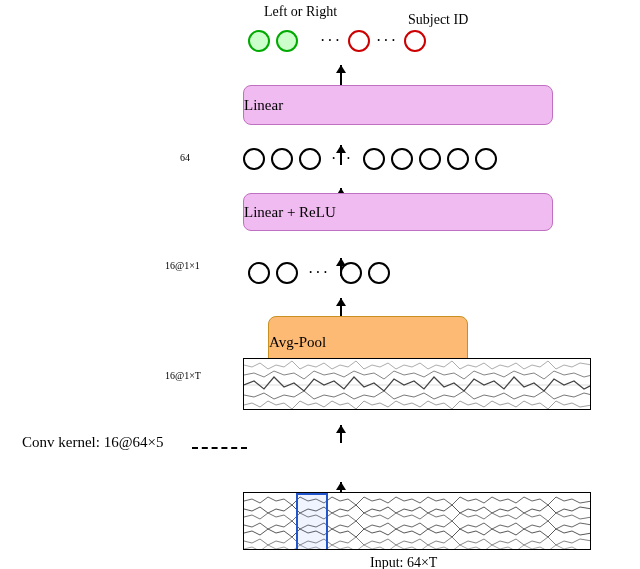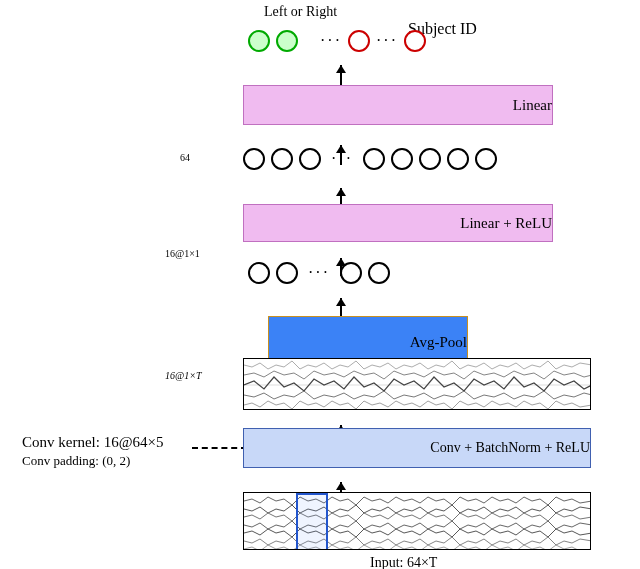--- a/index.html
+++ b/index.html
@@ -20,24 +20,24 @@
     
     .label {
       position: absolute;
       font-size: 10px;
       white-space: nowrap;
     }
 
     
     .box {
       position: absolute;
-      border-radius: 0;
+      border-radius: 8px;
       display: flex;
       align-items: center;
-      justify-content: flex-end;
+      justify-content: flex-start;
       font-size: 15px;
       font-weight: normal;
     }
 
     
     .circles-row {
       position: absolute;
       display: flex;
       align-items: center;
       gap: 6px;
@@ -89,21 +89,21 @@
       top: 0; left: 0;
     }
 
   </style>
 </head>
 <body>
 
 <div class="diagram-container">
 
   <div class="label" style="left:264px; top:4px; font-size:14px;">Left or Right</div>
-  <div class="label" style="left:408px; top:20px; font-size:16px;">Subject ID</div>
+  <div class="label" style="left:408px; top:12px; font-size:14px;">Subject ID</div>
 
   <div class="circles-row" style="left:248px; top:30px;">
     <div class="circle green"></div>
     <div class="circle green"></div>
   </div>
 
   <div class="circles-row" style="left:320px; top:30px;">
     <span class="dots">···</span>
     <div class="circle red-outline"></div>
     <span class="dots">···</span>
@@ -127,66 +127,62 @@
     <span class="dots" style="margin:0 4px;">···</span>
     <div class="circle black"></div>
     <div class="circle black"></div>
     <div class="circle black"></div>
     <div class="circle black"></div>
     <div class="circle black"></div>
   </div>
 
   <div class="arrow-up" style="left:340px; top:188px; height:18px;"></div>
 
-  <div class="box" style="left:243px; top:204px; width:310px; height:38px; background:#f0bbf0; border:1.5px solid #c070c0;padding-left:24px;">
+  <div class="box" style="left:243px; top:193px; width:310px; height:38px; background:#f0bbf0; border:1.5px solid #c070c0;">
     <span>Linear + ReLU</span>
   </div>
 
   <div class="arrow-up" style="left:340px; top:258px; height:18px;"></div>
 
-  <div class="label" style="left:165px; top:248px;">16@1×1</div>
+  <div class="label" style="left:165px; top:260px;">16@1×1</div>
   <div class="circles-row" style="left:248px; top:262px;">
     <div class="circle black"></div>
     <div class="circle black"></div>
     <span class="dots" style="margin:0 4px;">···</span>
     <div class="circle black"></div>
     <div class="circle black"></div>
   </div>
 
   <div class="arrow-up" style="left:340px; top:298px; height:18px;"></div>
 
-  <div class="box" style="left:268px; top:316px; width:200px; height:52px; background:#3b82f6; border:1.5px solid #c89020;">
+  <div class="box" style="left:268px; top:316px; width:200px; height:52px; background:#fdba74; border:1.5px solid #c89020;">
     <span>Avg-Pool</span>
   </div>
 
   <div class="arrow-up" style="left:340px; top:364px; height:18px;"></div>
 
-  <div class="label" style="left:165px; top:370px;font-style:italic;">16@1×T</div>
+  <div class="label" style="left:165px; top:370px;">16@1×T</div>
   <div class="signal-box" style="left:243px; top:358px; width:348px; height:52px;">
     <svg class="signal-svg" width="348" height="52">
 
       <line x1="0" y1="26" x2="348" y2="26" stroke="#bbb" stroke-width="0.5"></line>
       <polyline points="0,26 10,22 20,30 30,18 40,28 50,24 60,32 70,20 80,26 90,22 100,30 110,18 120,28 130,24 140,32 150,20 160,26 170,22 180,30 190,18 200,28 210,24 220,32 230,20 240,26 250,22 260,30 270,18 280,28 290,24 300,32 310,20 320,26 330,22 340,30 348,26" fill="none" stroke="#444" stroke-width="1.2"></polyline>
       <polyline points="0,16 10,14 20,18 30,12 40,16 50,14 60,20 70,12 80,16 90,14 100,18 110,12 120,16 130,14 140,20 150,12 160,16 170,14 180,18 190,12 200,16 210,14 220,20 230,12 240,16 250,14 260,18 270,12 280,16 290,14 300,20 310,12 320,16 330,14 340,18 348,16" fill="none" stroke="#666" stroke-width="0.8"></polyline>
       <polyline points="0,36 10,38 20,34 30,40 40,36 50,38 60,32 70,40 80,36 90,38 100,34 110,40 120,36 130,38 140,32 150,40 160,36 170,38 180,34 190,40 200,36 210,38 220,32 230,40 240,36 250,38 260,34 270,40 280,36 290,38 300,32 310,40 320,36 330,38 340,34 348,36" fill="none" stroke="#555" stroke-width="0.8"></polyline>
       <polyline points="0,46 8,44 16,48 24,42 32,46 40,44 48,50 56,42 64,46 72,44 80,48 88,42 96,46 104,44 112,50 120,42 128,46 136,44 144,48 152,42 160,46 168,44 176,48 184,42 192,46 200,44 208,50 216,42 224,46 232,44 240,48 248,42 256,46 264,44 272,48 280,42 288,46 296,44 304,50 312,42 320,46 328,44 336,48 348,46" fill="none" stroke="#777" stroke-width="0.7"></polyline>
       <polyline points="0,6 8,8 16,4 24,10 32,6 40,8 48,2 56,10 64,6 72,8 80,4 88,10 96,6 104,8 112,2 120,10 128,6 136,8 144,4 152,10 160,6 168,8 176,4 184,10 192,6 200,8 208,2 216,10 224,6 232,8 240,4 248,10 256,6 264,8 272,4 280,10 288,6 296,8 304,2 312,10 320,6 328,8 336,4 348,6" fill="none" stroke="#888" stroke-width="0.7"></polyline>
     </svg>
   </div>
 
   <div class="arrow-up" style="left:340px; top:425px; height:18px;"></div>
 
   <div class="label" style="left:22px; top:434px; font-size:15px;">Conv kernel: 16@64×5</div>
-  <div class="label" style="left:22px; top:453px; font-size:13px;">Conv padding: (0, 2)</div>
 
   <div style="position:absolute; left:192px; top:447px; width:55px; border-top:2px dashed black;"></div>
 
-  <div class="box" style="left:243px; top:428px; width:348px; height:40px; background:#c8d8f8; border:1.5px solid #4060b0; font-size:14px;">
-    <span>Conv + BatchNorm + ReLU</span>
-  </div>
 
   <div class="arrow-up" style="left:340px; top:482px; height:18px;"></div>
 
   <div class="signal-box" style="left:243px; top:492px; width:348px; height:58px;">
 
     <div style="position:absolute; left:52px; top:0; width:32px; height:58px; border:2px solid #2255cc; background:rgba(100,150,255,0.10); z-index:2;"></div>
     <svg class="signal-svg" width="348" height="58">
 
       <polyline points="0,8 8,6 16,10 24,4 32,8 40,6 48,12 56,4 64,8 72,6 80,10 88,4 96,8 104,6 112,12 120,4 128,8 136,6 144,10 152,4 160,8 168,6 176,10 184,4 192,8 200,6 208,12 216,4 224,8 232,6 240,10 248,4 256,8 264,6 272,10 280,4 288,8 296,6 304,12 312,4 320,8 328,6 336,10 348,8" fill="none" stroke="#555" stroke-width="0.9"></polyline>
       <polyline points="0,16 8,18 16,14 24,20 32,16 40,18 48,12 56,20 64,16 72,18 80,14 88,20 96,16 104,18 112,12 120,20 128,16 136,18 144,14 152,20 160,16 168,18 176,14 184,20 192,16 200,18 208,12 216,20 224,16 232,18 240,14 248,20 256,16 264,18 272,14 280,20 288,16 296,18 304,12 312,20 320,16 328,18 336,14 348,16" fill="none" stroke="#444" stroke-width="0.9"></polyline>

